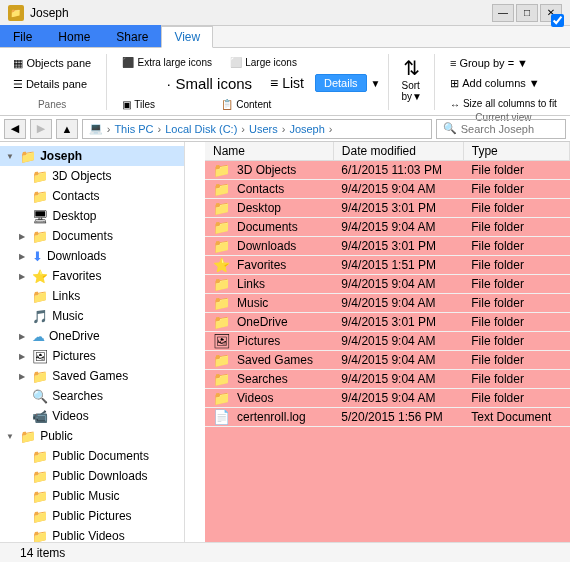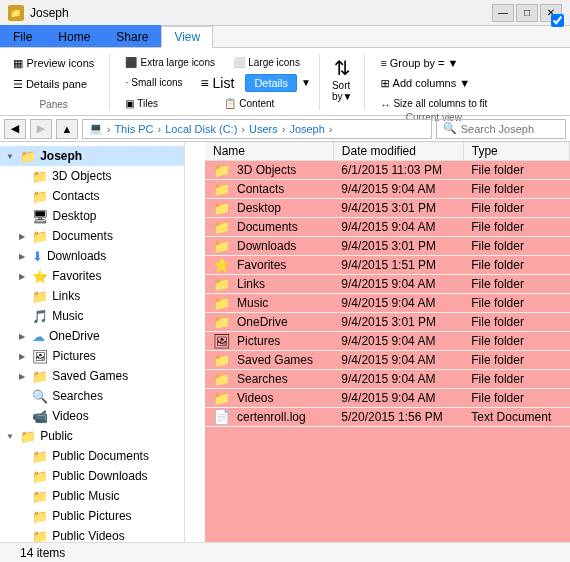--- a/index.html
+++ b/index.html
@@ -266,39 +266,39 @@
   <div class="ribbon-tab active">View</div>
 </div>
 
 <div class="ribbon">
 
   <div class="ribbon-section">
     <div class="ribbon-row">
       <div style="display:flex;flex-direction:column;gap:2px;">
         <div class="ribbon-btn">
           <span style="font-size:11px;">▦</span>
-          <span>Preview icons</span>
+          <span>Objects pane</span>
         </div>
         <div class="ribbon-btn">
           <span style="font-size:11px;">☰</span>
           <span>Details pane</span>
         </div>
       </div>
     </div>
     <div class="ribbon-section-label">Panes</div>
   </div>
 
   <div class="ribbon-section">
     <div style="display:flex;flex-direction:column;gap:1px;flex:1;">
       <div class="ribbon-row">
         <div class="ribbon-btn" style="font-size:10px;">⬛ Extra large icons</div>
         <div class="ribbon-btn" style="font-size:10px;">⬜ Large icons</div>
       </div>
       <div class="ribbon-row">
-        <div class="ribbon-btn" style="font-size:10px;">· Small icons</div>
+        <div class="ribbon-btn" style="font-size:15px;margin-left:44px;">· Small icons</div>
         <div class="ribbon-btn" style="font-size:14px;">≡ List</div>
         <div class="ribbon-details-btn">Details</div>
         <span style="font-size:10px;cursor:pointer;">▼</span>
       </div>
       <div class="ribbon-row">
         <div class="ribbon-btn" style="font-size:10px;">▣ Tiles</div>
         <div class="ribbon-btn" style="font-size:10px;margin-left:48px;">📋 Content</div>
       </div>
     </div>
   </div>

